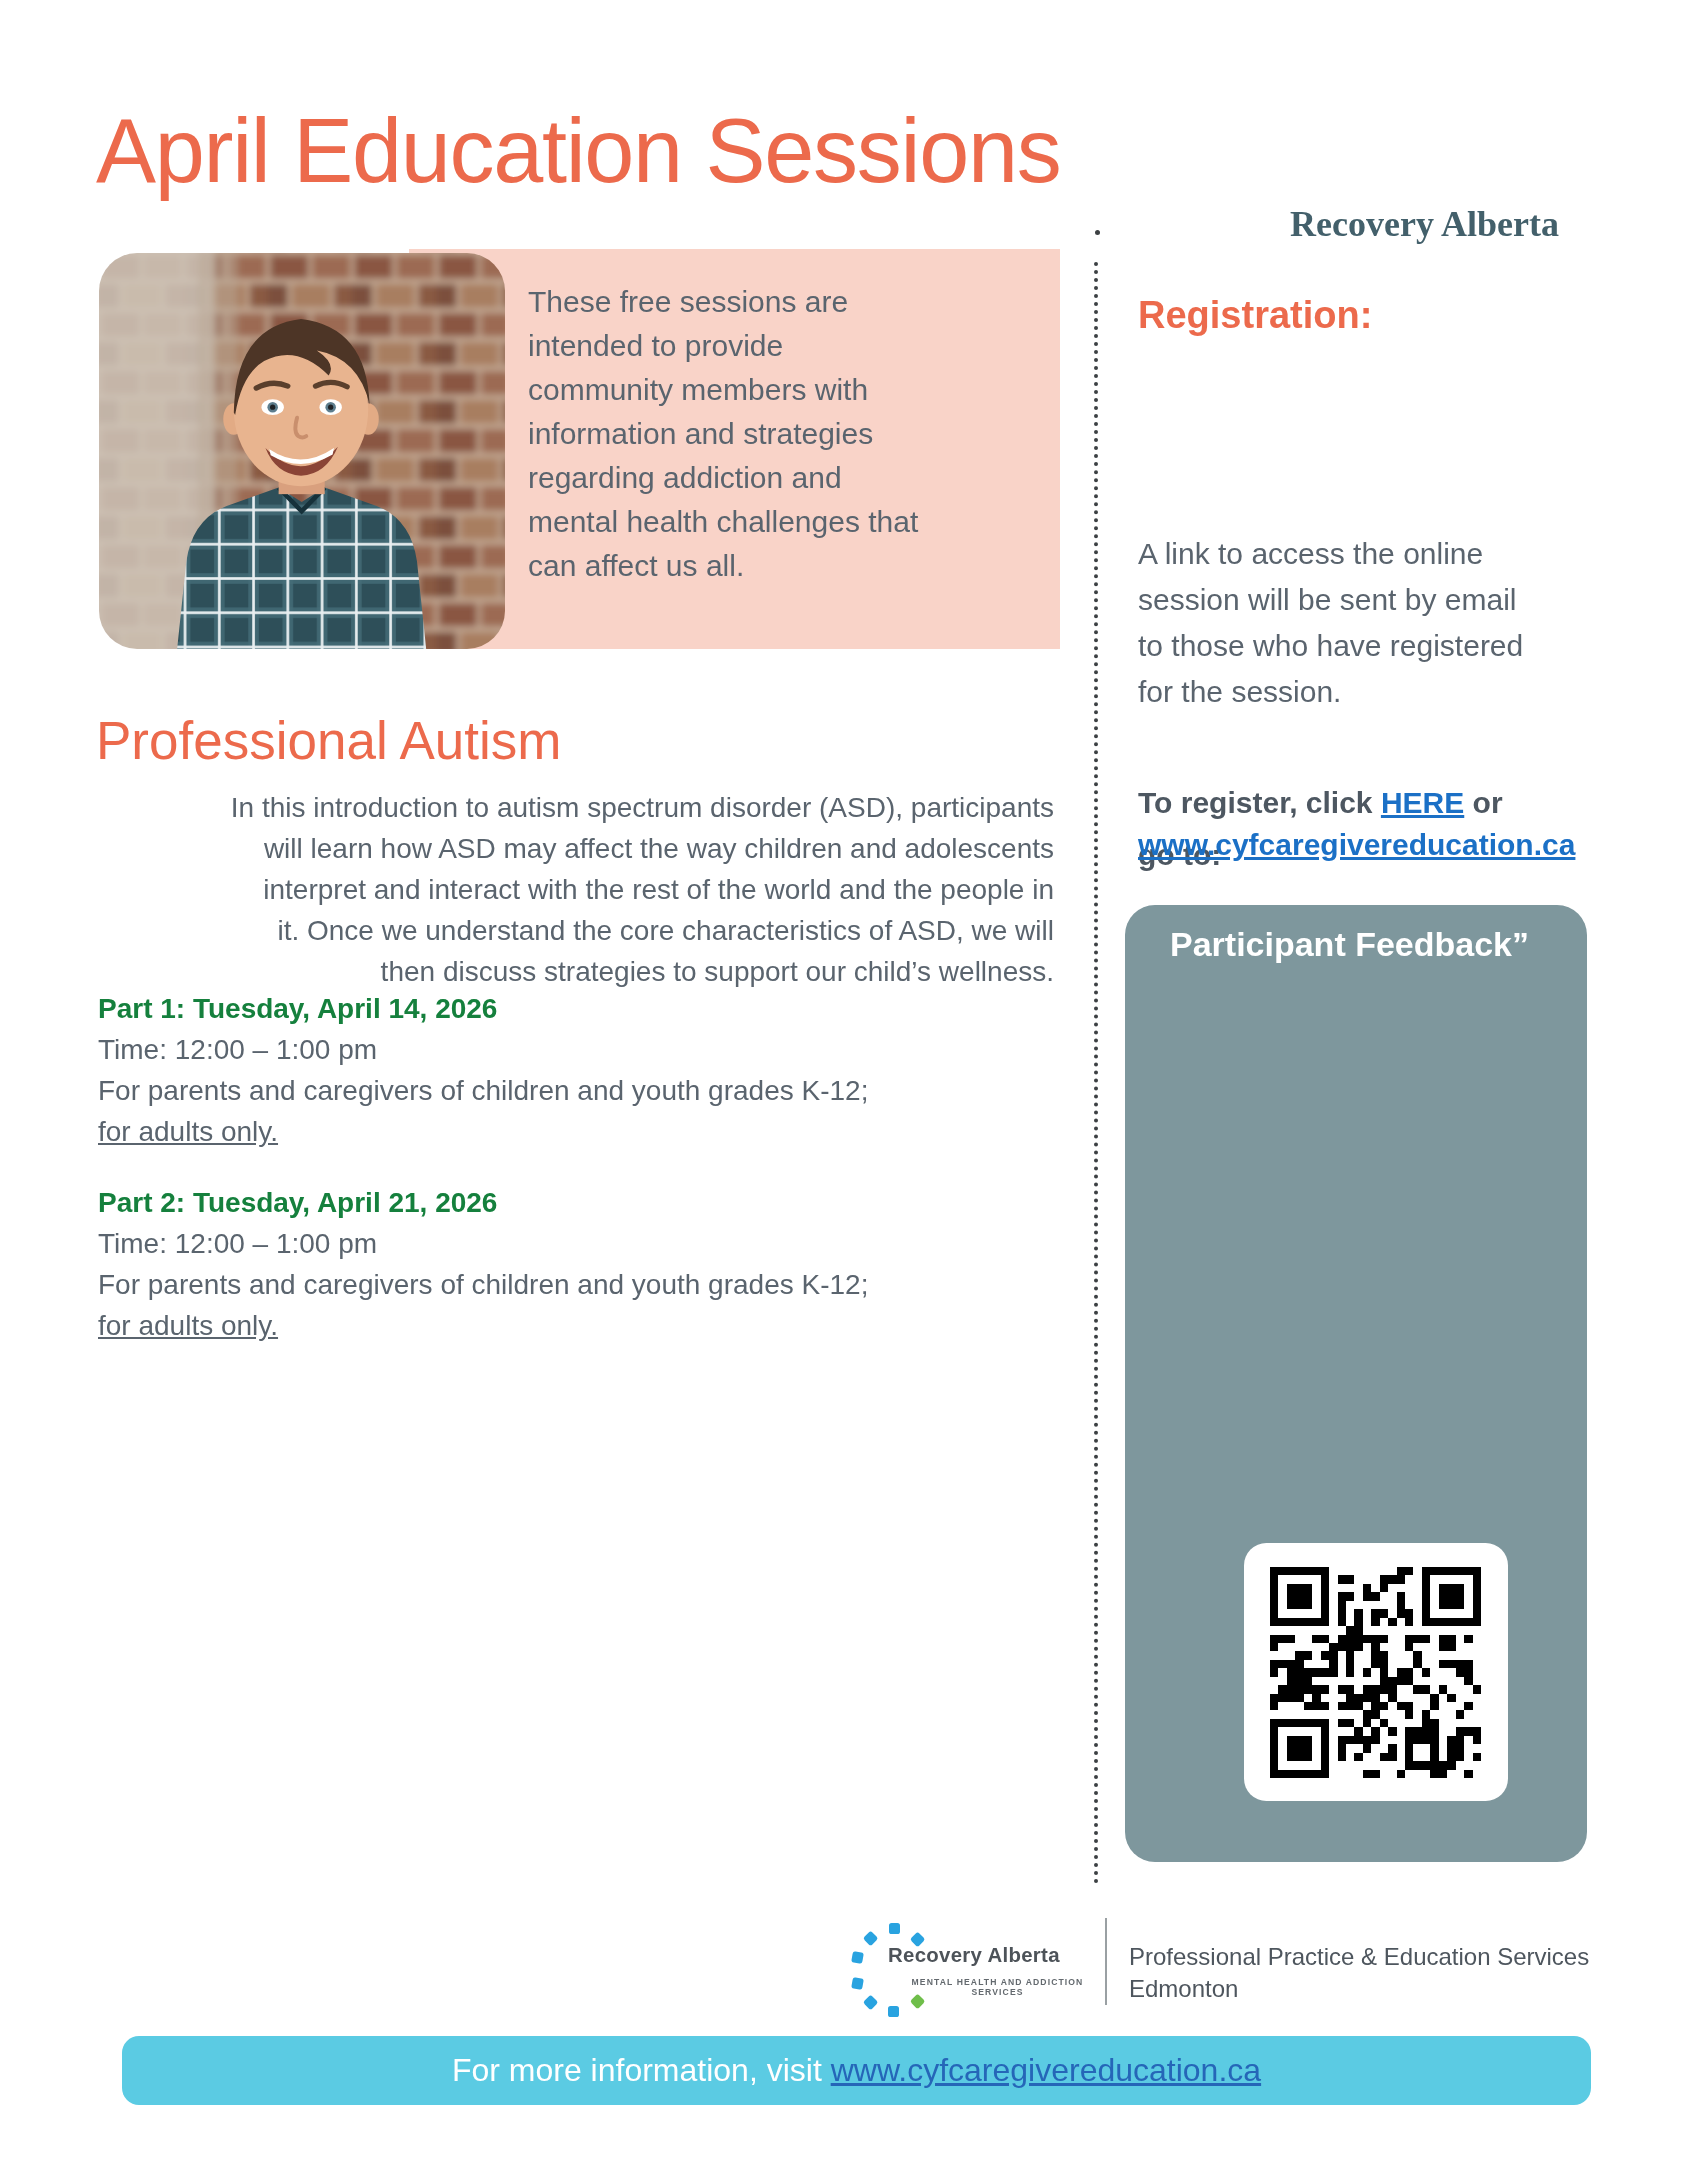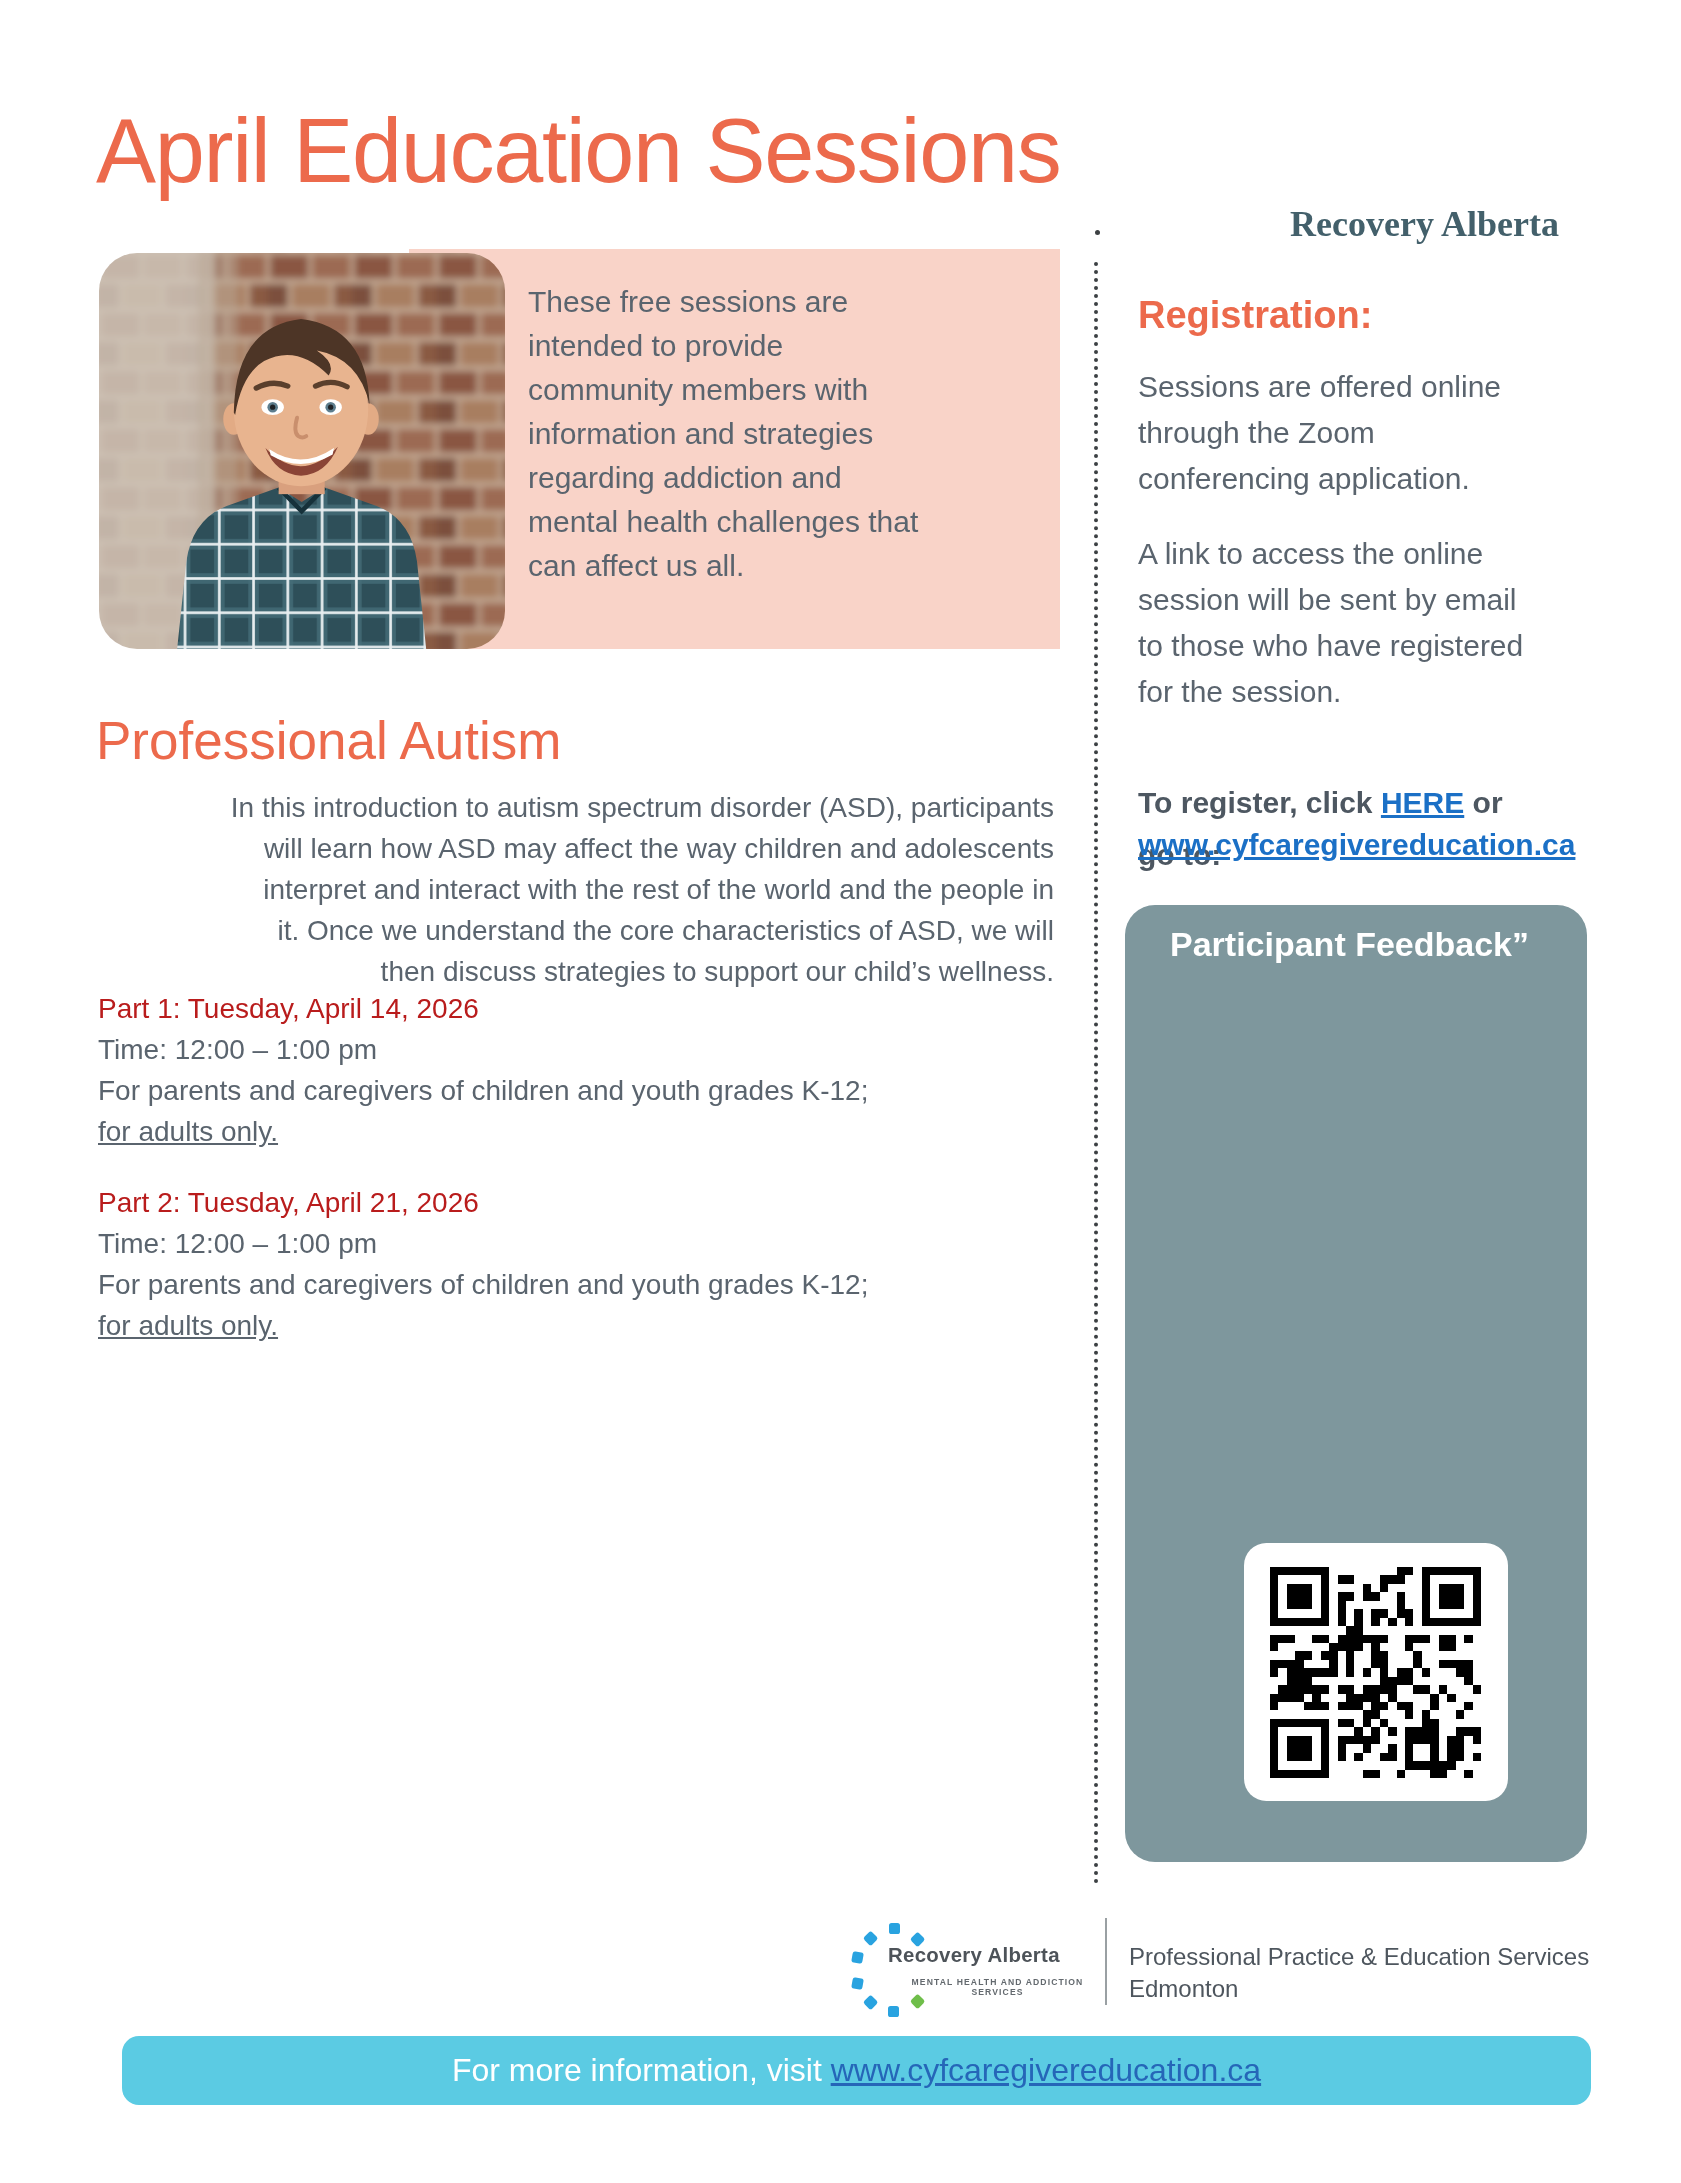--- a/index.html
+++ b/index.html
@@ -15,21 +15,21 @@
 
   .pink-box{left:409px;top:249px;width:651px;height:400px;background:#F9D3C8;}
   .intro-text{left:528px;top:280px;width:521px;font-size:30px;line-height:44px;color:#5A646E;}
   .photo{left:99px;top:253px;width:406px;height:396px;border-radius:38px;overflow:hidden;}
   .photo svg{display:block;}
 
   .h2{left:96px;top:710px;font-size:53px;color:#EC6A4C;}
   .desc{left:98px;top:787px;width:956px;font-size:28px;line-height:41px;color:#5A646E;text-align:right;}
   .part{left:98px;width:956px;font-size:28px;line-height:41px;color:#5A646E;}
   .part-1{top:988px;} .part-2{top:1182px;}
-  .part-title{font-weight:normal;color:#b91c1c;}
+  .part-title{font-weight:bold;color:#15803d;}
   .u{text-decoration:underline;}
 
   .dotline{left:1094px;top:262px;height:1623px;width:0;border-left:4px dotted #3C4043;}
 
   .reg-h{left:1138px;top:294px;font-size:38px;font-weight:bold;color:#EC6A4C;}
   .side-p{left:1138px;width:448px;font-size:30px;line-height:46px;color:#5A646E;}
   .side-p1{top:364px;} .side-p2{top:531px;}
   .register{left:1138px;top:725px;width:448px;font-size:30px;line-height:52px;
             font-weight:bold;color:#4D5761;}
   a.link{color:#1B70C6;text-decoration:underline;cursor:pointer;}
@@ -139,23 +139,20 @@
   <div class="abs part part-2">
     <div class="part-title">Part 2: Tuesday, April 21, 2026</div>
     <div>Time: 12:00 – 1:00 pm</div>
     <div>For parents and caregivers of children and youth grades K-12;</div>
     <div class="u">for adults only.</div>
   </div>
 
   <div class="abs dotline"></div>
 
   <div class="abs reg-h">Registration:</div>
-  <div class="abs side-p side-p1 pre">Sessions are offered online
-through the Zoom
-conferencing application.</div>
   <div class="abs side-p side-p2 pre">A link to access the online
 session will be sent by email
 to those who have registered
 for the session.</div>
   <div class="abs register pre">
     <span>To register, click </span><a class="link">HERE</a><span> or
 go to:</span>
   </div>
   <div class="abs side-url">
     <a class="link">www.cyfcaregivereducation.ca</a>

